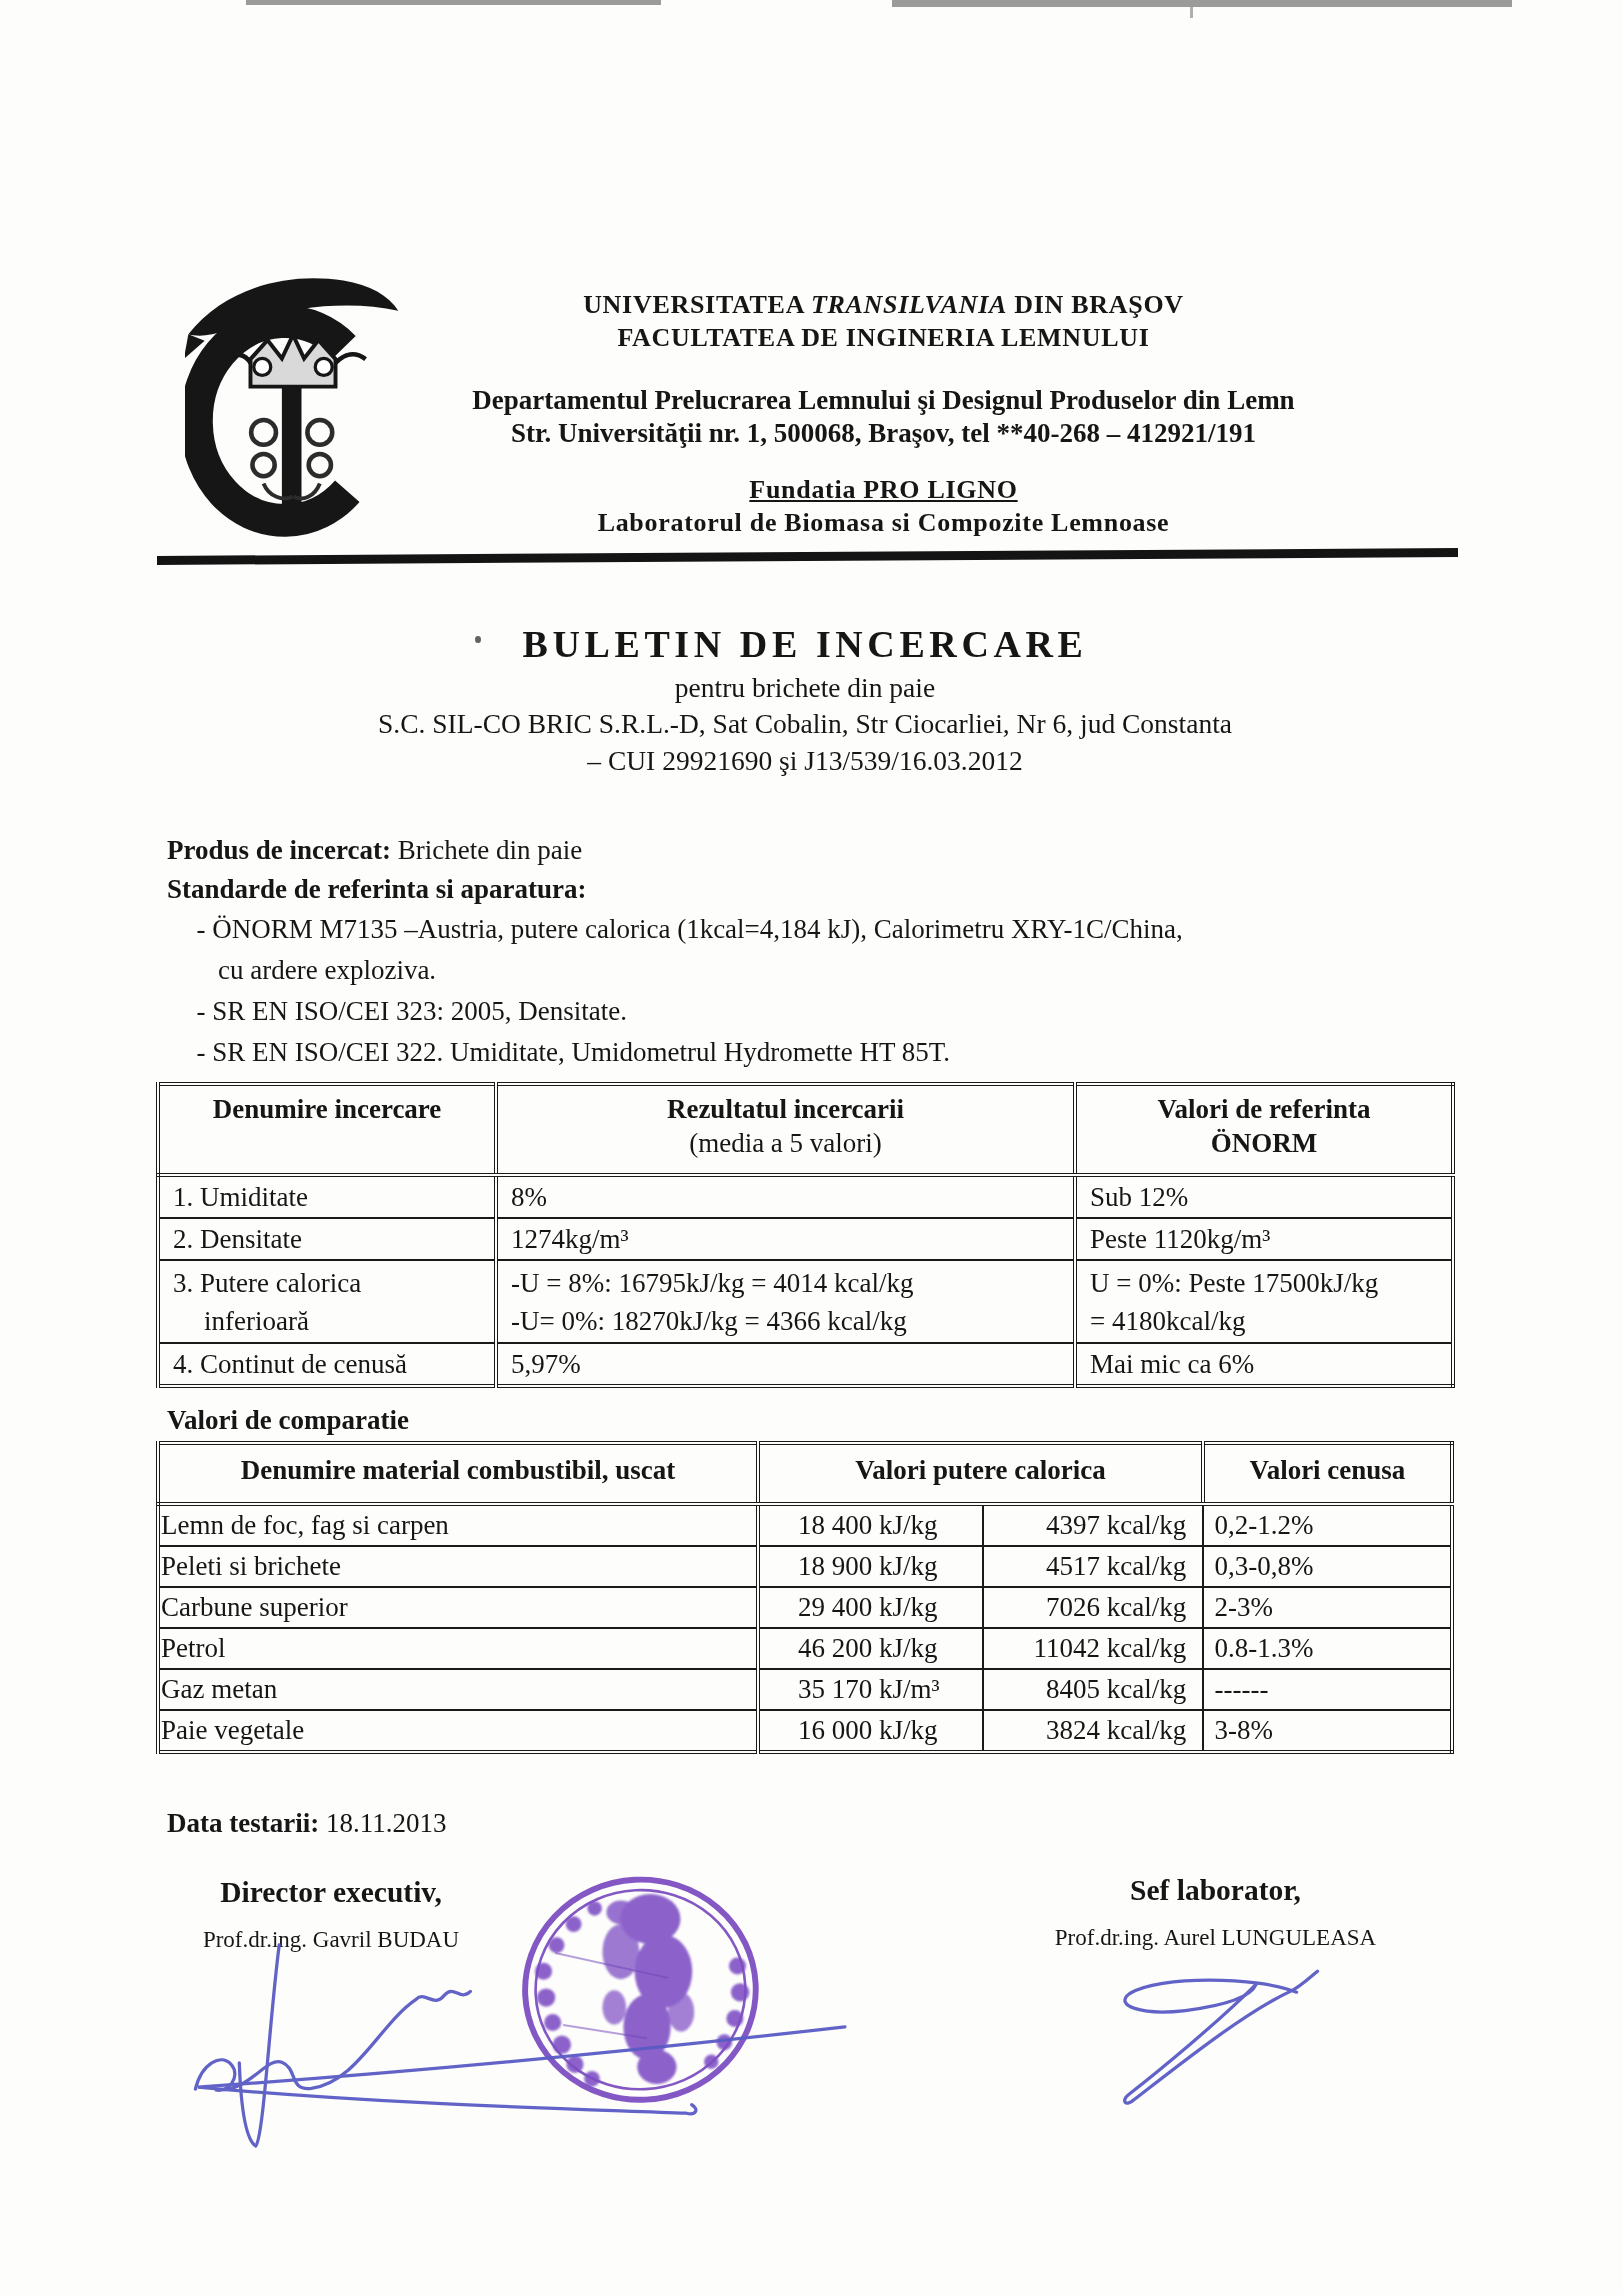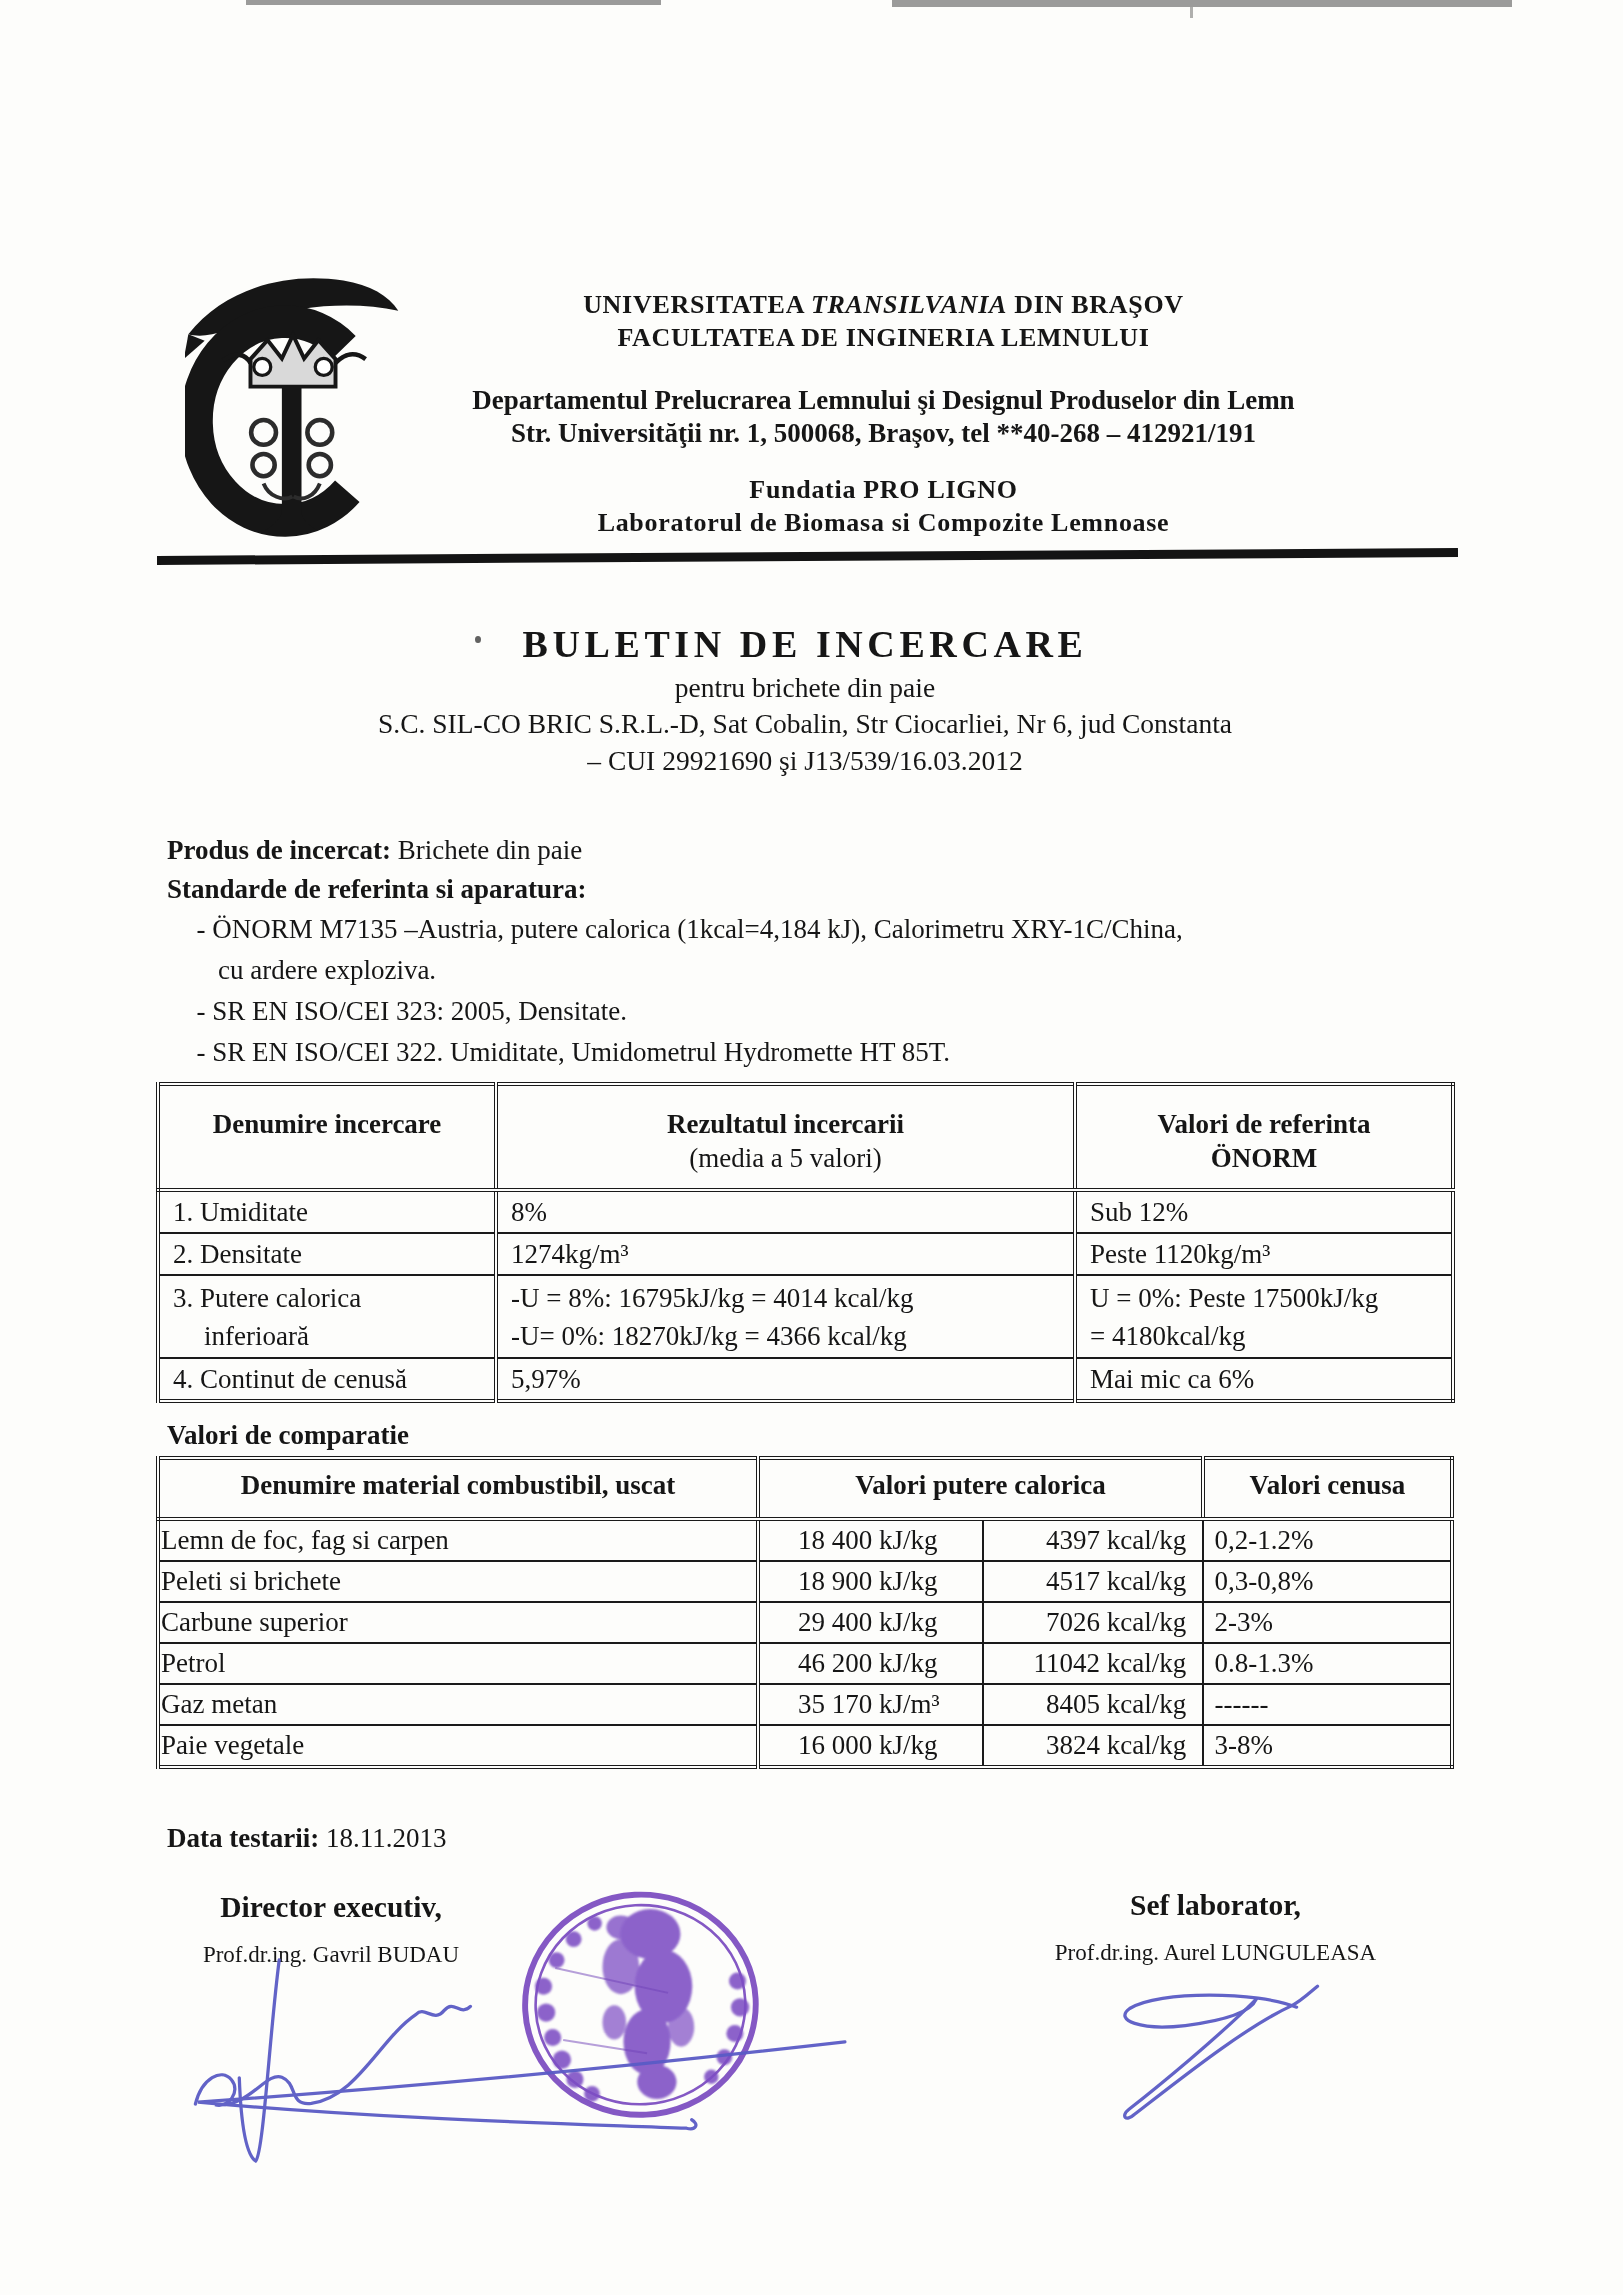--- a/index.html
+++ b/index.html
@@ -16,21 +16,21 @@
   .tick-1  { left:1190px; top:6.5px; width:2.6px; height:11.8px; opacity:.4; }
   .speck   { position:absolute; left:475px; top:636px; width:5.9px; height:7.2px;
              background:#2d2d2d; border-radius:50%; opacity:.75; }
   
   .logo { position:absolute; left:185px; top:261px; }
   .letterhead-text { padding-top:288px; margin-left:242px; width:1283px; text-align:center; }
   .letterhead-text p { margin:0; font-weight:bold; }
   .lh-line { font-size:26px; line-height:33px; letter-spacing:0.7px; }
   .lh-dept { font-size:27px; line-height:33px; }
   .gap-lg { margin-top:29.5px !important; }
-  .gap-md { margin-top:23px !important; }
+  .gap-md { margin-top:23px !important;text-decoration:underline; }
   .keep-space { white-space:pre-wrap; }
   .rule { margin:13px 0 0 157px; width:1301px; height:8.5px; background:#141414;
           transform:rotate(-0.35deg); }
   
   .title-block { margin-top:63px; margin-left:157px; width:1296px; text-align:center; }
   .title-block h1 { margin:0; font-size:38px; line-height:42px; letter-spacing:4.6px; font-weight:bold; }
   .tb-sub   { margin:5.2px 0 0 0; font-size:27.5px; line-height:35px; }
   .tb-line  { margin:0; font-size:27.5px; line-height:37px; }
   
   .info { margin-left:167px; width:1303px; }
@@ -42,21 +42,21 @@
   
   .doc-table { border-collapse:collapse; margin-left:156px; table-layout:fixed;
                font-size:27px; }
   .doc-table, .doc-table th, .doc-table td { border:2px solid #1a1a1a; }
   .doc-table { border:4.6px double #1a1a1a; }
   .doc-table th, .doc-table td { border-left:4.6px double #1a1a1a; }
   .doc-table th { border-bottom:4.6px double #1a1a1a; font-weight:bold; text-align:center;
                   vertical-align:top; }
   .doc-table td { vertical-align:middle;margin-top:25px; }
   .doc-table td.single, .doc-table th.single { border-left:2px solid #1a1a1a; }
-  .t1 th { height:80px; padding-top:21px; line-height:34px; }
+  .t1 th { height:80px; padding-top:6px; line-height:34px; }
   .t1 .reg { font-weight:normal; }
   .t1 td { height:38px; padding-left:13px; line-height:35px; }
   .t1 tr.tall td { height:79px; line-height:38px; vertical-align:middle; }
   .t1 .ind2 { padding-left:31px; }
   .t2 th { height:48px; padding-top:7.9px; line-height:34px; }
   .t2 td { height:37px; line-height:36px; padding-left:1px; }
   .t2 td.kj   { padding-left:38px; }
   .t2 td.kcal { text-align:right; padding-right:15.7px; padding-left:0; }
   .t2 td.ash  { padding-left:10.5px; }
   .comp-title { margin:15.7px 0 0 167px; font-size:27px; line-height:33px; font-weight:bold; }

